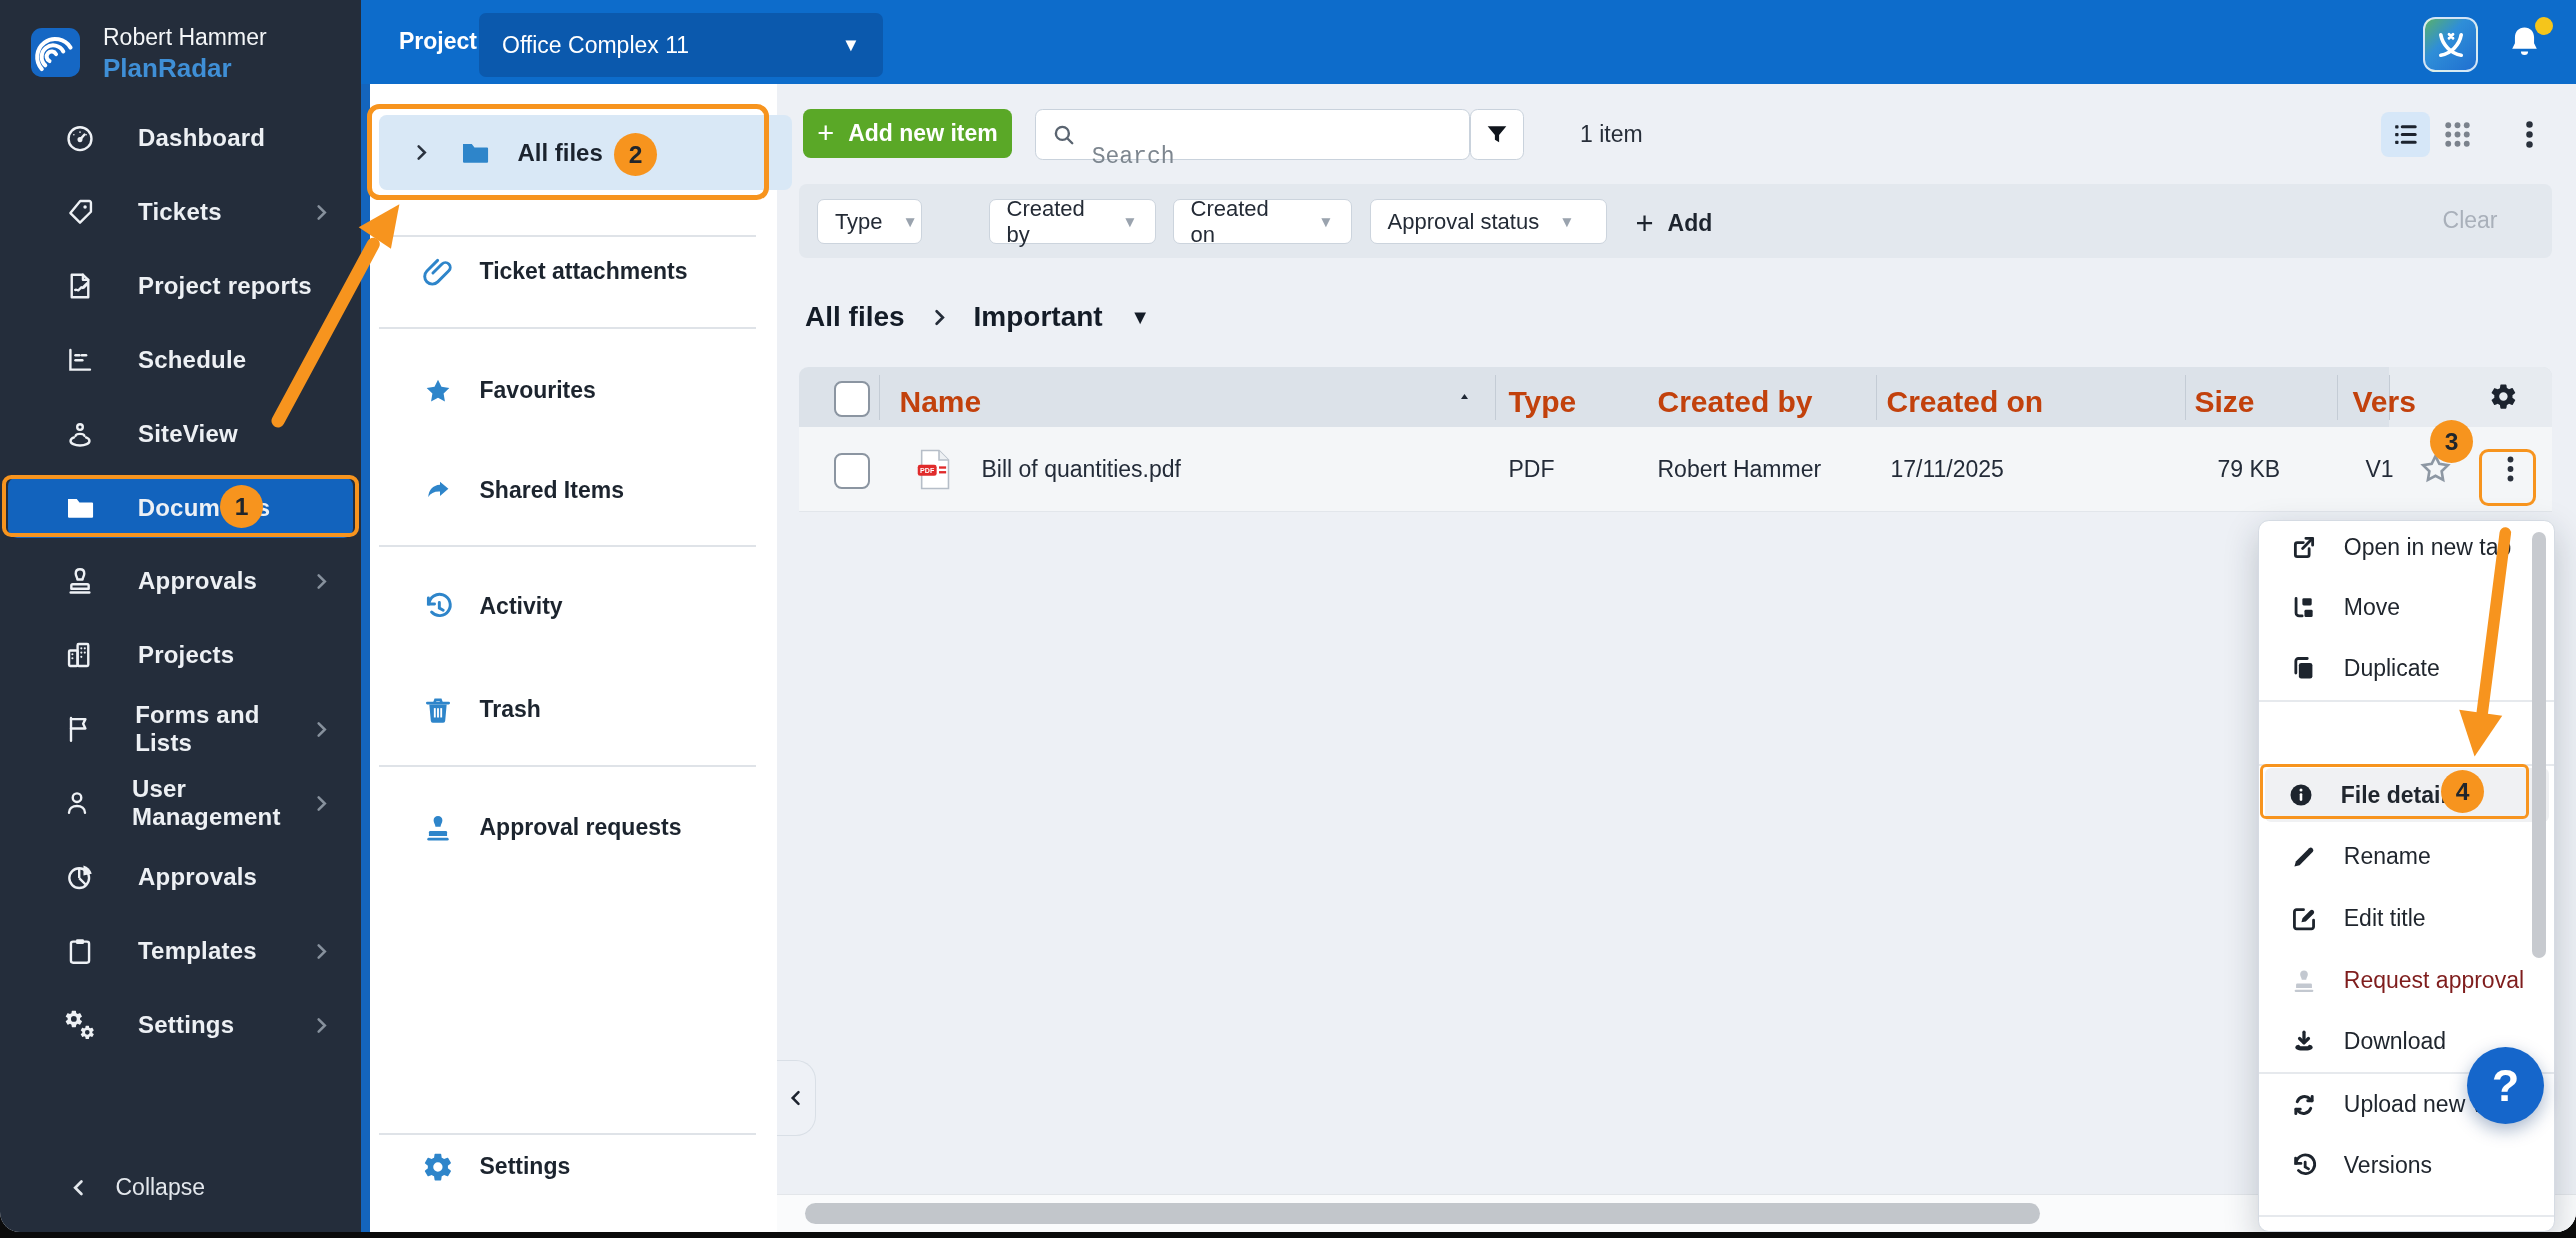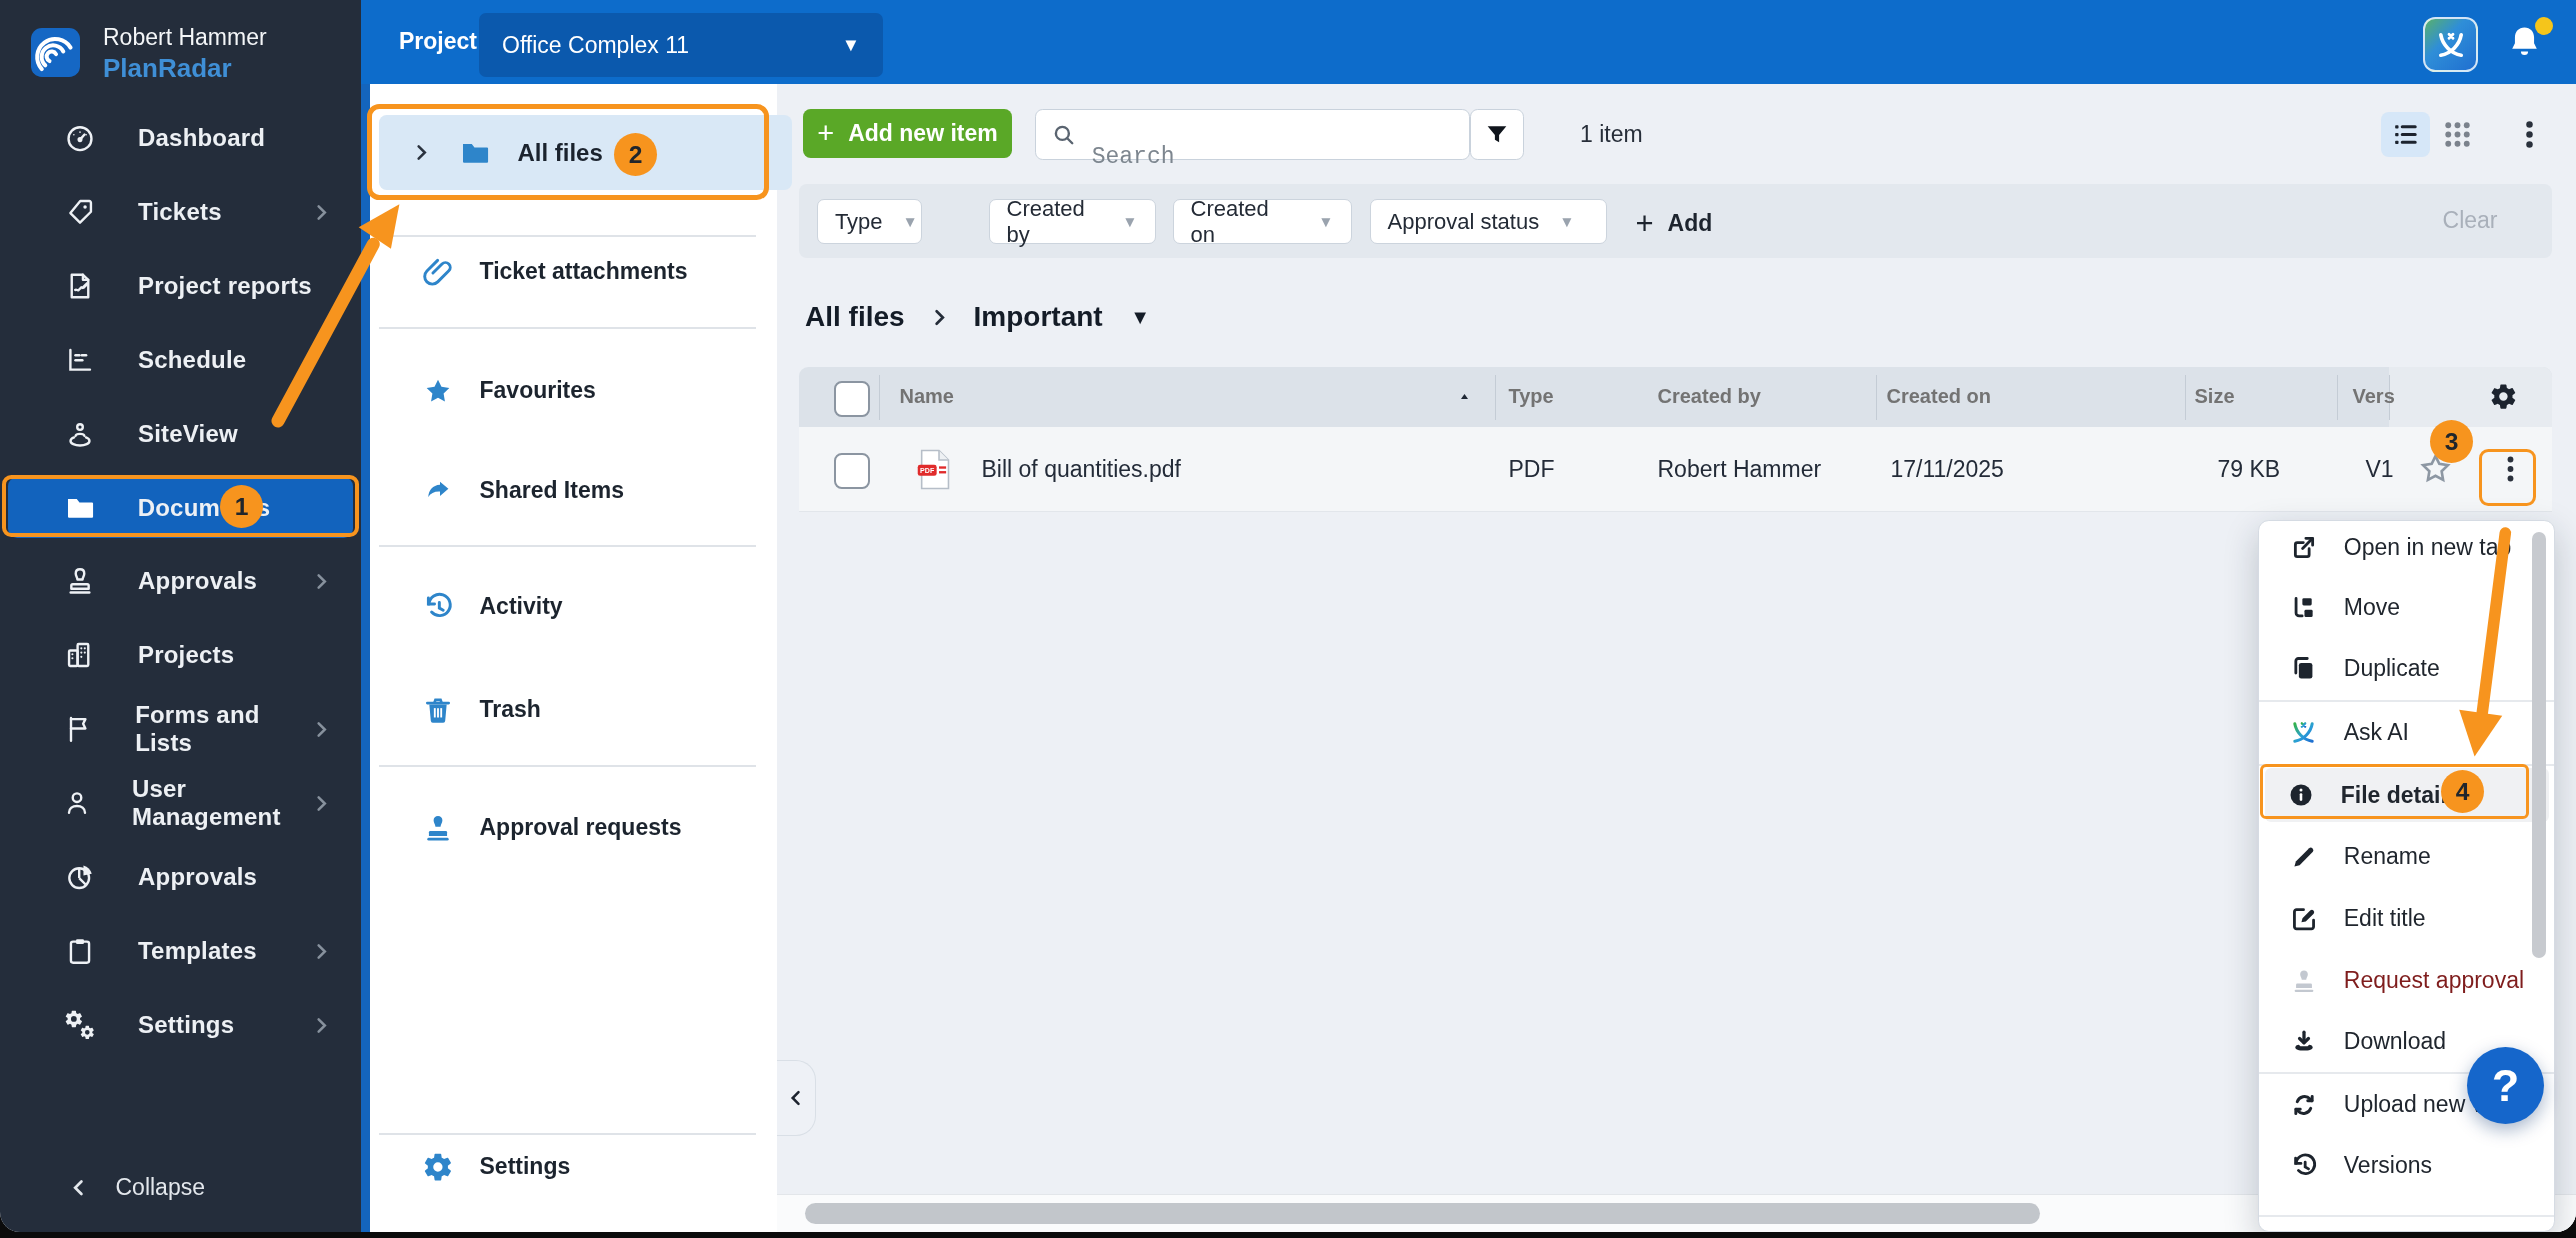--- a/index.html
+++ b/index.html
@@ -74,22 +74,22 @@
   .fadd{position:absolute;left:837px;top:21.5px;display:flex;align-items:center;gap:14px;
         font-size:23px;font-weight:700;color:#1d242e;}
   .fclear{position:absolute;right:54px;top:23px;font-size:23px;color:#a9b0ba;}
 
   .crumbs{position:absolute;left:28px;top:217px;display:flex;align-items:center;gap:23px;
           font-size:28px;font-weight:700;color:#141c27;}
   .crumbs .sep{font-size:23px;font-weight:700;color:#242c38;}
   .crumbs .caret{color:#141c27;font-size:20px;margin-left:4.6px;}
 
   .table{position:absolute;left:21.5px;top:283px;width:1753px;}
-  .thead{position:relative;height:60px;background:#dce2e9;border-radius:9.2px 9.2px 0 0;font-size:20px;
-         font-weight:700;color:#737373;}
+  .thead{position:relative;height:60px;background:#dce2e9;border-radius:9.2px 9.2px 0 0;font-size:30px;
+         font-weight:700;color:#c2410c;}
   .thead .stickybg{position:absolute;left:1590px;top:0;width:163px;height:60px;background:#e7ebf0;border-radius:0 9.2px 0 0;}
   .th{position:absolute;top:18.4px;}
   .vdiv{position:absolute;top:7.7px;height:45px;width:1.5px;background:#c4ccd5;}
   .trow{position:relative;height:84px;background:#f4f6f8;border-bottom:1.5px solid #e2e6eb;font-size:23px;color:#232b38;}
   .td{position:absolute;top:29px;}
   .cb{position:absolute;left:35px;width:32px;height:32px;background:#fff;border:2.3px solid #8b95a1;border-radius:7.7px;}
   .thead .cb{top:14px;}
   .trow .cb{top:26px;}
 
   .hscroll{position:absolute;left:0;bottom:0;height:37px;width:100%;background:#fafbfc;border-top:1.5px solid #e3e6ea;}
@@ -623,39 +623,20 @@
       <div class="mitem" style="top:122px">
         <span class="icb">
           <svg width="28" height="28" viewBox="0 0 24 24" fill="currentColor">
             <rect x="7.6" y="6.8" width="11.6" height="13.4" rx="2"></rect>
             <path d="M5 15.5V5.2A2.2 2.2 0 0 1 7.2 3h7.6" fill="none" stroke="currentColor" stroke-width="2.4" stroke-linecap="round"></path>
           </svg>
             </span>
         <span>Duplicate</span>
       </div>
       <div class="mdiv" style="top:179px"></div>
-      <div class="mitem" style="top:186px">
-        <span class="icb">
-          <svg width="29" height="29" viewBox="0 0 24 24" fill="none" stroke-linecap="round">
-            <defs>
-                  <linearGradient id="aig" x1="0" y1="0" x2="1" y2="1">
-              <stop offset="0" stop-color="#35b24c"></stop>
-                    <stop offset=".55" stop-color="#2a9fd8"></stop>
-                    <stop offset="1" stop-color="#1f6fd0"></stop>
-            </linearGradient>
-                </defs>
-            <g stroke="url(#aig)" stroke-width="2.5">
-              <path d="M4.8 19.2C12 18 18 12 19.2 4.8"></path>
-              <path d="M4.8 4.8C6 12 12 18 19.2 19.2"></path>
-              <path d="M10.6 4.4l2.8 2.8M13.4 4.4l-2.8 2.8" stroke-width="1.9"></path>
-            </g>
-          </svg>
-            </span>
-        <span>Ask AI</span>
-      </div>
       <div class="mdiv" style="top:243px"></div>
       <div class="mitem hl" style="top:247px">
         <span class="icb">
           <svg width="28" height="28" viewBox="0 0 24 24" fill="currentColor">
             <circle cx="12" cy="12" r="9"></circle>
             <rect x="10.9" y="10.4" width="2.2" height="6.6" rx="1" fill="#fff"></rect>
                 <circle cx="12" cy="7.7" r="1.3" fill="#fff"></circle>
           </svg>
             </span>
         <span style="font-weight:700">File details</span>

